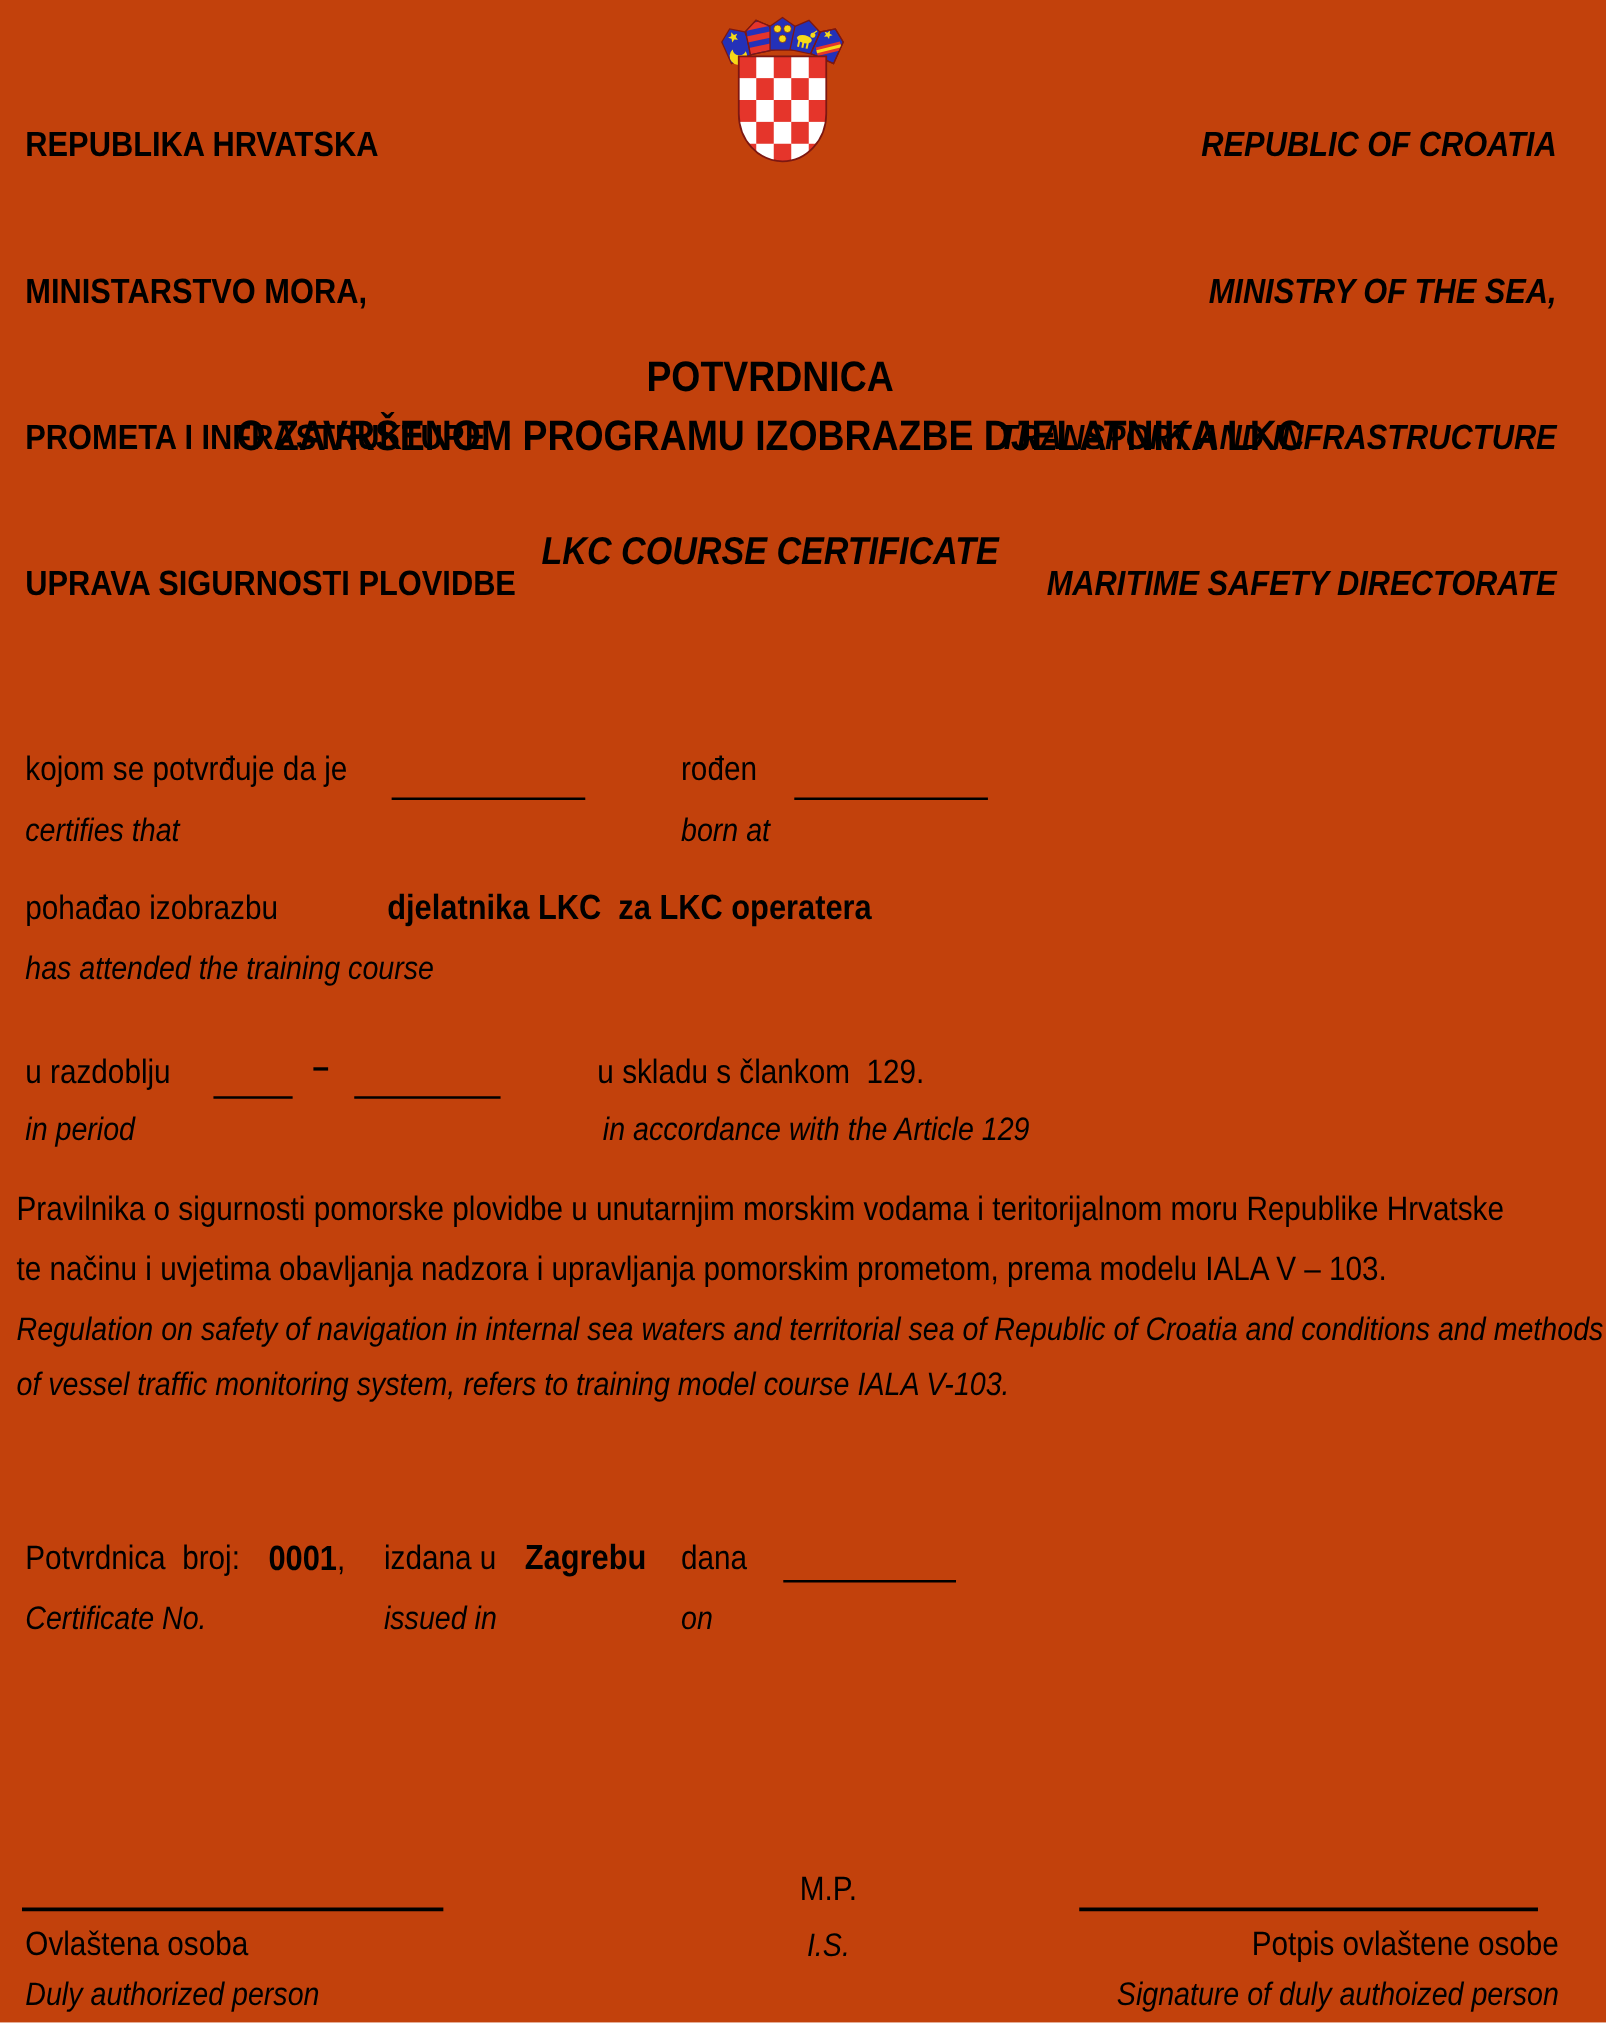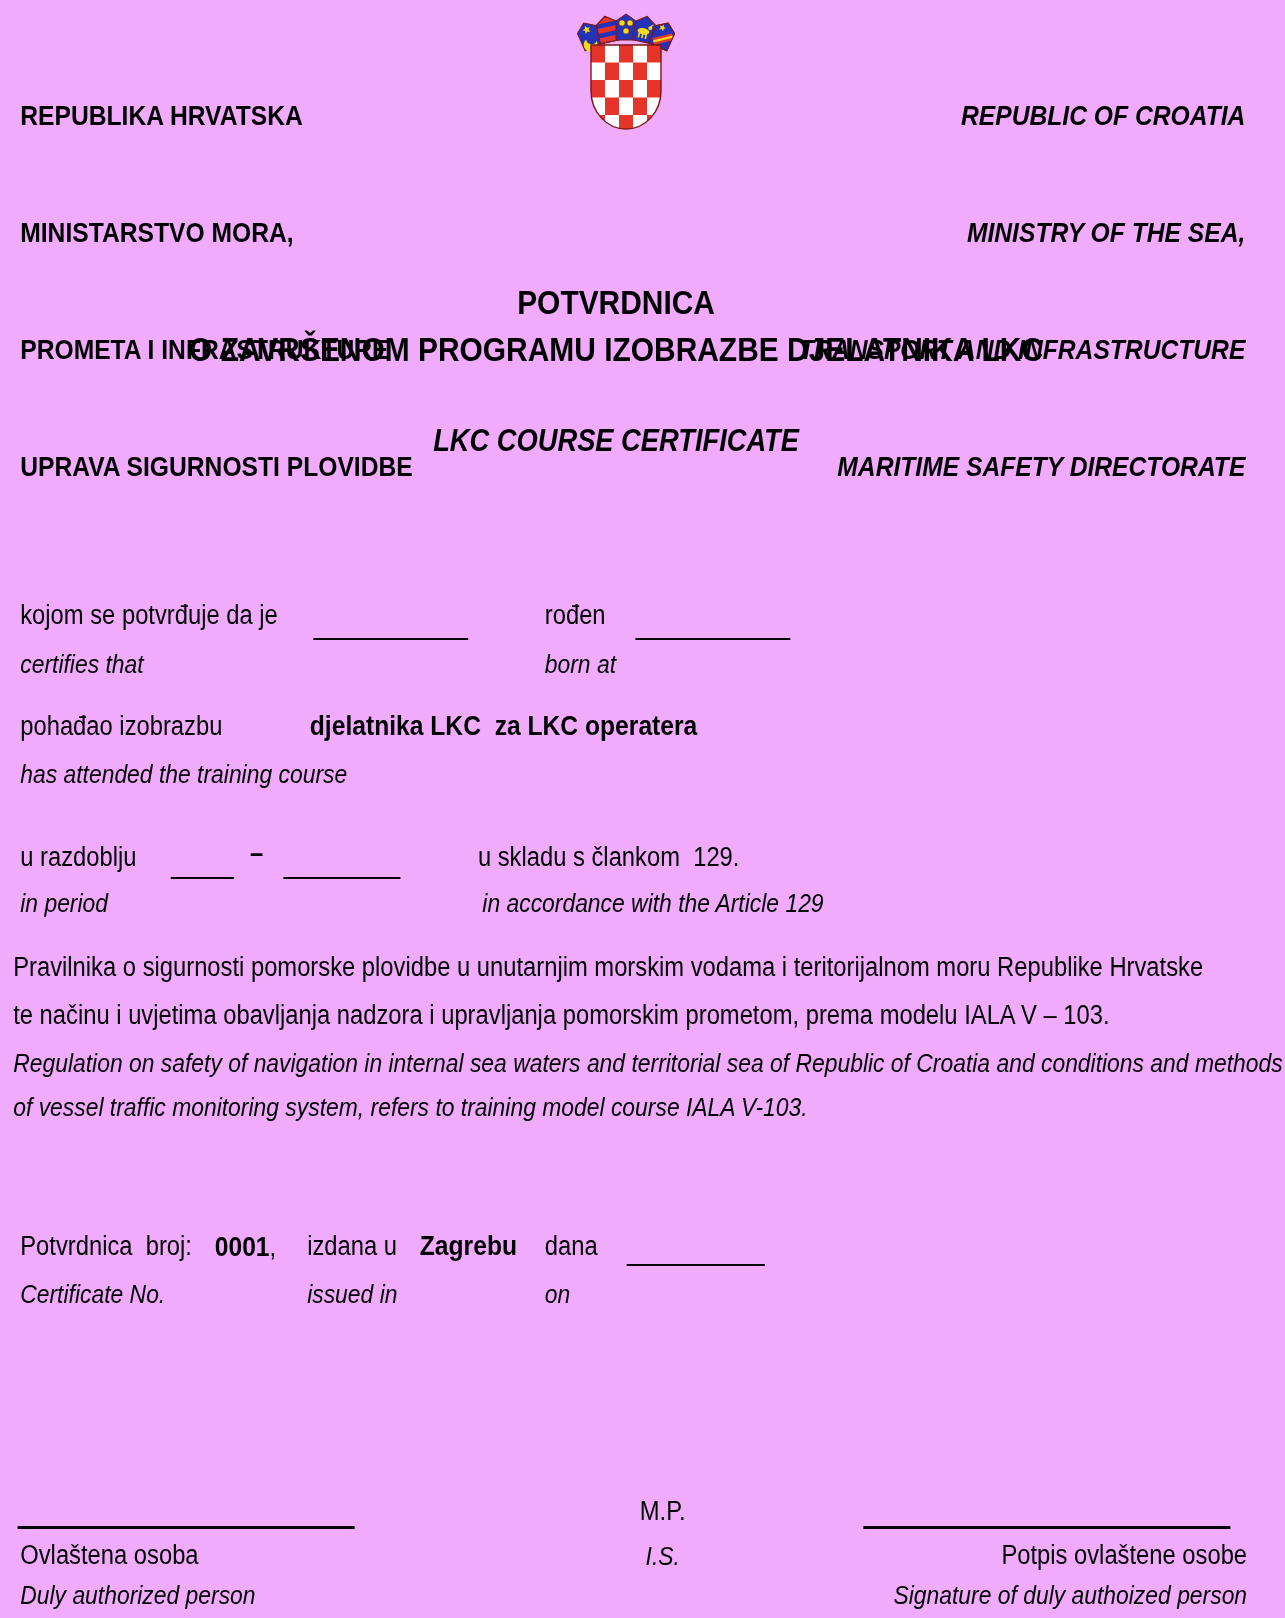--- a/index.html
+++ b/index.html
@@ -1,17 +1,17 @@
 <!DOCTYPE html>
 <html><head>
 <meta charset="utf-8">
 <style>
   html,body{margin:0;padding:0;background:#ffffff;}
   .page{
-    position:relative;width:1285px;height:1618px;background:#f0abfc;
+    position:relative;width:1285px;height:1618px;background:#c2410c;
     font-family:"Liberation Sans",sans-serif;color:#000;overflow:hidden;
   }
   
   .cond{
     position:absolute;top:0;left:0;width:1460px;height:1618px;
     transform:scaleX(0.8801);transform-origin:0 0;
   }
   .abs{position:absolute;white-space:pre;line-height:1.18;}
   .hr{font-size:27px;}
   .en{font-size:26px;font-style:italic;}

